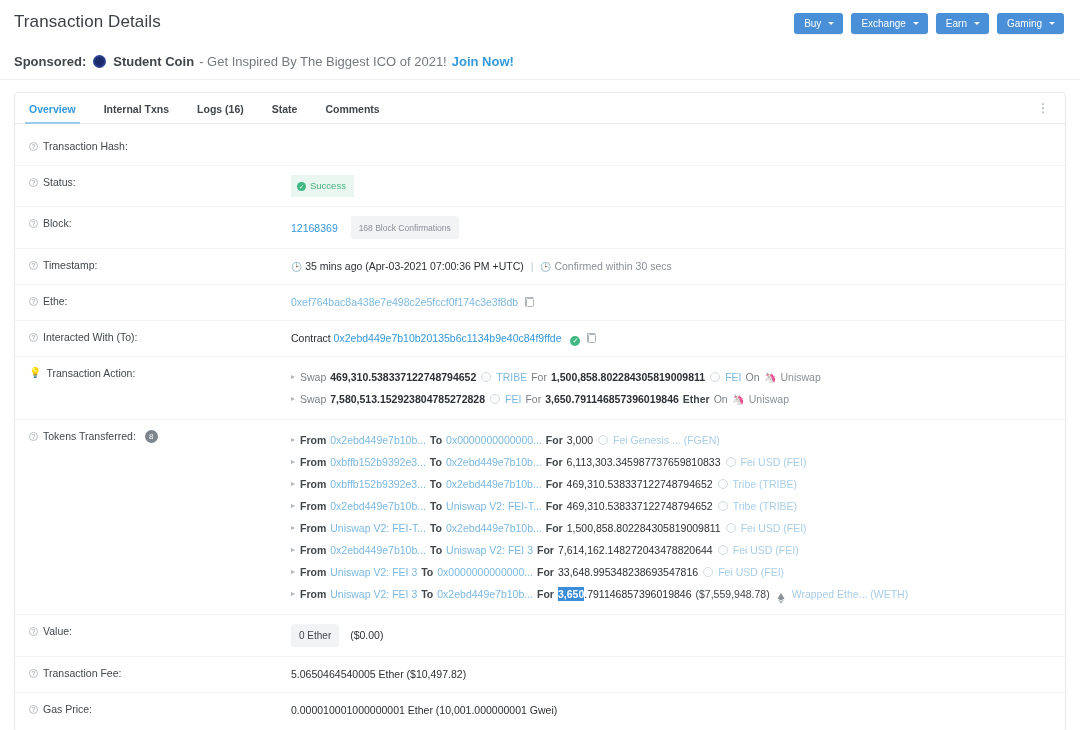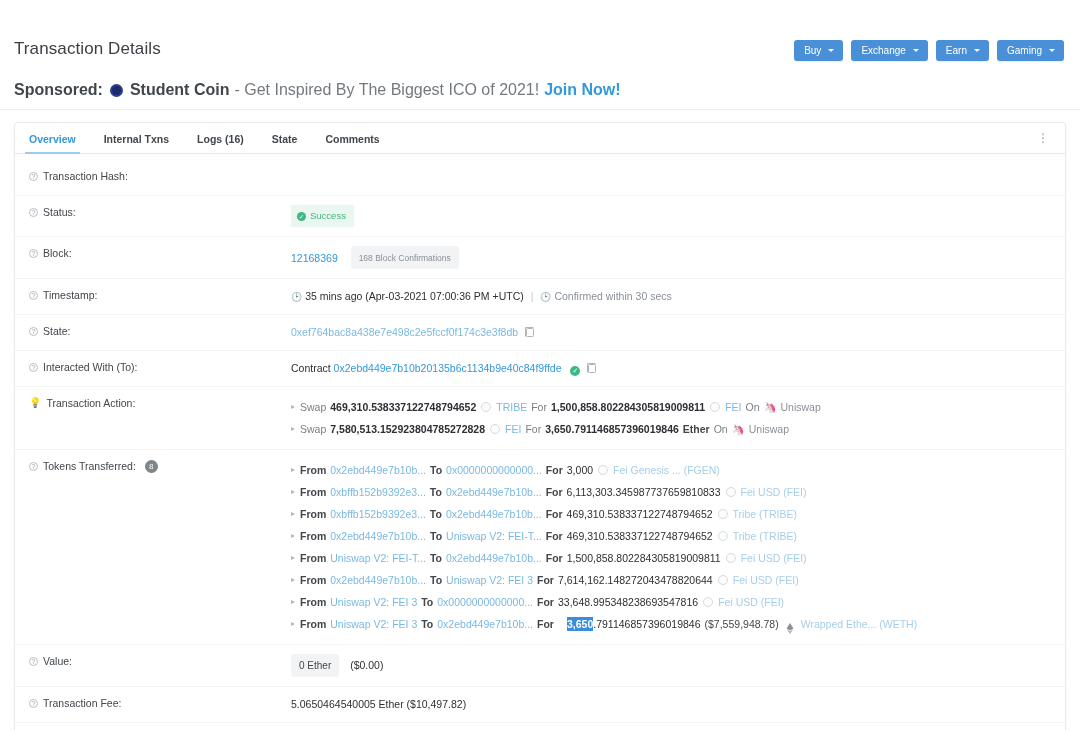--- a/index.html
+++ b/index.html
@@ -12,21 +12,20 @@
   }
 
   
   .page-header {
     position: relative;
     height: 46px;
     padding: 12px 16px 0 14px;
     display: flex;
     align-items: flex-start;
     justify-content: space-between;
-    margin-top: 27px;
   }
   .page-title {
     font-size: 17px;
     font-weight: 400;
     color: #3b3f44;
     letter-spacing: .1px;
   }
   .header-buttons { display: flex; gap: 8px; padding-top: 1px; }
   .hbtn {
     background: #4a90d9;
@@ -47,21 +46,21 @@
     border-left: 3px solid transparent;
     border-right: 3px solid transparent;
     border-top: 3.5px solid rgba(255,255,255,.95);
   }
 
   
   .sponsored {
     display: flex;
     align-items: center;
     gap: 5px;
-    font-size: 16px;
+    font-size: 13px;
     padding: 8px 0 10px 14px;
     color: #6c757d;
     border-bottom: 1px solid #eceef0;
   }
   .sp-label { font-weight: bold; color: #41464b; }
   .sp-logo {
     width: 13px; height: 13px;
     border-radius: 50%;
     background: #1b2a6b;
     border: 2.5px solid #2b3f91;
@@ -278,21 +277,20 @@
     width: 10px; height: 11px;
     vertical-align: -2px;
     margin: 0 2px;
   }
   .usd { color: #41464b; }
   .sel {
     background: #3a8ddb;
     color: #ffffff;
     font-weight: bold;
     padding: 1px 0;
-    margin-left: 9px;
   }
 
   .count-badge {
     display: inline-block;
     min-width: 13px;
     height: 13px;
     border-radius: 50%;
     background: #7d848b;
     color: #fff;
     font-size: 8px;
@@ -396,21 +394,21 @@
         <span>(Apr-03-2021 07:00:36 PM +UTC)</span>
         <span class="ts-sep">|</span>
         <span class="clock">🕑</span>
         <span class="ts-conf">Confirmed within 30 secs</span>
       </div>
     </div>
 
     <div class="row">
       <div class="rlabel">
         <span class="qmark">?</span>
-        <span>State:</span>
+        <span>Ethe:</span>
       </div>
       <div class="rvalue">
         <a class="link-dim">0xef764bac8a438e7e498c2e5fccf0f174c3e3f8db</a>
         <span class="copy-icon"></span>
       </div>
     </div>
 
     <div class="row">
       <div class="rlabel">
         <span class="qmark">?</span>

